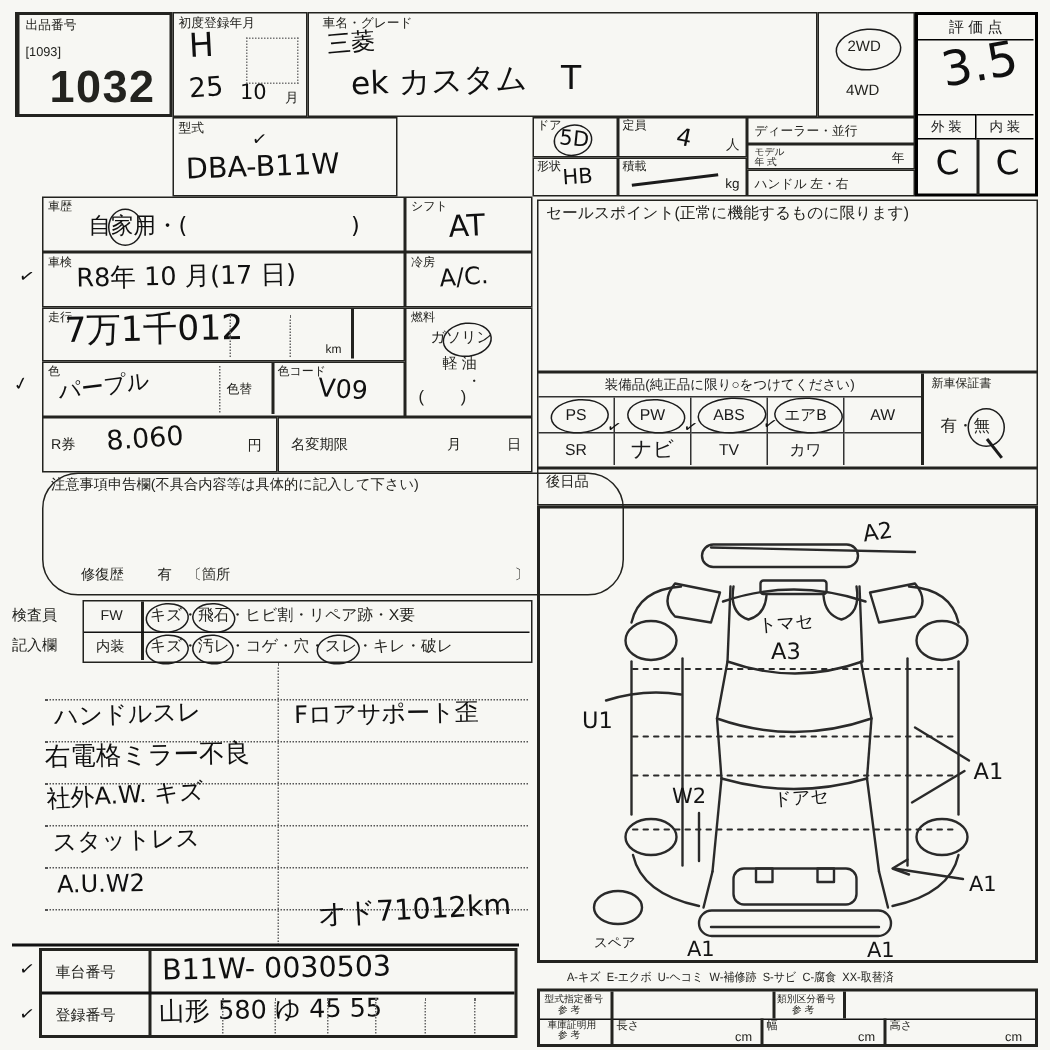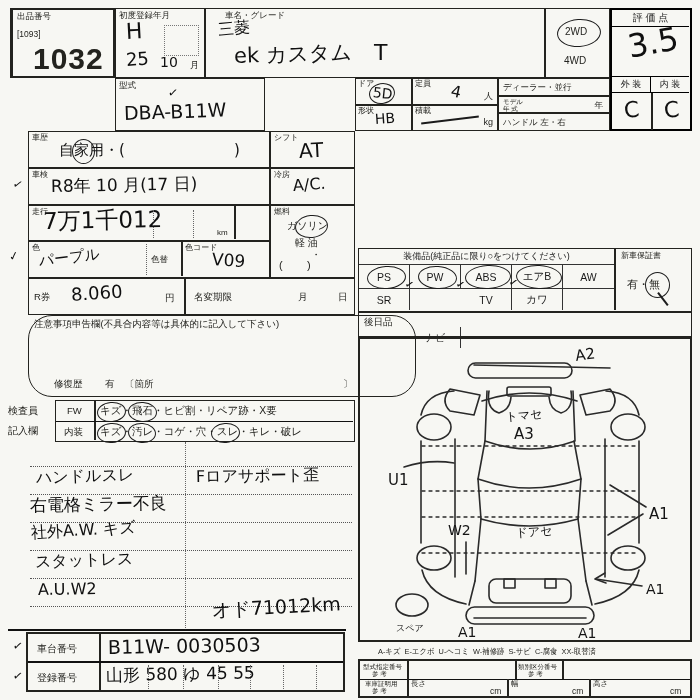--- a/index.html
+++ b/index.html
@@ -34,21 +34,21 @@
   <div class="box" style="left:115px;top:8px;width:90px;height:70px;">
     <span class="lbl" style="left:3px;top:2px;">初度登録年月</span>
     <div style="position:absolute;left:48px;top:16px;width:33px;height:29px;border:1px dotted #777;"></div>
     <span class="hw" style="left:10px;top:12px;font-size:22px;transform:rotate(-3deg);">H</span>
     <span class="hw" style="left:10px;top:42px;font-size:18px;transform:rotate(-4deg);">25</span>
     <span class="hw" style="left:44px;top:46px;font-size:14px;">10</span>
     <span class="lbl" style="left:74px;top:52px;font-size:9px;">月</span>
   </div>
 
   <div class="box" style="left:205px;top:8px;width:340px;height:70px;">
-    <span class="lbl" style="left:19px;top:2px;">車名・グレード</span>
+    <span class="lbl" style="left:9px;top:2px;">車名・グレード</span>
     <span class="hw" style="left:12px;top:13px;font-size:16px;transform:rotate(-5deg);">三菱</span>
     <span class="hw" style="left:28px;top:37px;font-size:21px;transform:rotate(-2deg);">ek カスタム</span>
     <span class="hw" style="left:168px;top:33px;font-size:22px;">T</span>
   </div>
 
   <div class="box" style="left:545px;top:8px;width:65px;height:70px;">
     <span class="lbl" style="left:19px;top:17px;font-size:10px;">2WD</span>
     <div class="oval" style="left:11px;top:10px;width:42px;height:26px;transform:rotate(-4deg);"></div>
     <span class="lbl" style="left:18px;top:46px;font-size:10px;">4WD</span>
   </div>
@@ -213,33 +213,36 @@
     <span class="lbl" style="left:9px;top:38px;font-size:10px;">登録番号</span>
     <span class="hw" style="left:78px;top:33px;font-size:17px;transform:rotate(-1deg);">山形 580 ゆ 45 55</span>
     <div class="dotV" style="left:120px;top:31px;height:24px;"></div>
     <div class="dotV" style="left:155px;top:31px;height:24px;"></div>
     <div class="dotV" style="left:190px;top:31px;height:24px;"></div>
     <div class="dotV" style="left:222px;top:31px;height:24px;"></div>
     <div class="dotV" style="left:255px;top:31px;height:24px;"></div>
     <div class="dotV" style="left:288px;top:31px;height:24px;"></div>
   </div>
 
+  <div class="box" style="left:358px;top:133px;width:334px;height:115px;">
+    <span class="lbl" style="left:5px;top:3px;font-size:10.5px;">セールスポイント(正常に機能するものに限ります)</span>
+  </div>
 
   <div class="box" style="left:358px;top:248px;width:334px;height:64px;">
     <div class="cell cen" style="left:0;top:0;width:255px;height:16px;border-bottom:1.2px solid #333;font-size:9px;">装備品(純正品に限り○をつけてください)</div>
     <div class="solV" style="left:255px;top:0;height:61px;"></div>
 
     <div class="cell cen" style="left:0;top:16px;width:51px;height:24px;border-right:1.2px solid #333;border-bottom:1.2px solid #333;font-size:10.5px;">PS</div>
     <div class="cell cen" style="left:51px;top:16px;width:51px;height:24px;border-right:1.2px solid #333;border-bottom:1.2px solid #333;font-size:10.5px;">PW</div>
     <div class="cell cen" style="left:102px;top:16px;width:51px;height:24px;border-right:1.2px solid #333;border-bottom:1.2px solid #333;font-size:10.5px;">ABS</div>
     <div class="cell cen" style="left:153px;top:16px;width:51px;height:24px;border-right:1.2px solid #333;border-bottom:1.2px solid #333;font-size:10.5px;">エアB</div>
     <div class="cell cen" style="left:204px;top:16px;width:51px;height:24px;border-bottom:1.2px solid #333;font-size:10.5px;">AW</div>
 
     <div class="cell cen" style="left:0;top:40px;width:51px;height:21px;border-right:1.2px solid #333;font-size:10.5px;">SR</div>
-    <div class="cell cen" style="left:51px;top:40px;width:51px;height:21px;border-right:1.2px solid #333;font-size:10px;margin-top:38px;">ナビ</div>
+    <div class="cell cen" style="left:51px;top:40px;width:51px;height:21px;border-right:1.2px solid #333;font-size:14px;">ナビ</div>
     <div class="cell cen" style="left:102px;top:40px;width:51px;height:21px;border-right:1.2px solid #333;font-size:10.5px;">TV</div>
     <div class="cell cen" style="left:153px;top:40px;width:51px;height:21px;border-right:1.2px solid #333;font-size:10.5px;">カワ</div>
     <div class="cell cen" style="left:204px;top:40px;width:51px;height:21px;font-size:10.5px;"></div>
 
     <div class="oval" style="left:8px;top:17px;width:37px;height:21px;transform:rotate(-4deg);"></div>
     <div class="oval" style="left:59px;top:17px;width:37px;height:21px;transform:rotate(4deg);"></div>
     <div class="oval" style="left:106px;top:16px;width:44px;height:22px;transform:rotate(-3deg);"></div>
     <div class="oval" style="left:157px;top:16px;width:44px;height:22px;transform:rotate(3deg);"></div>
     <span class="hw" style="left:46px;top:29px;font-size:11px;transform:rotate(16deg);">✓</span>
     <span class="hw" style="left:97px;top:29px;font-size:11px;transform:rotate(16deg);">✓</span>

